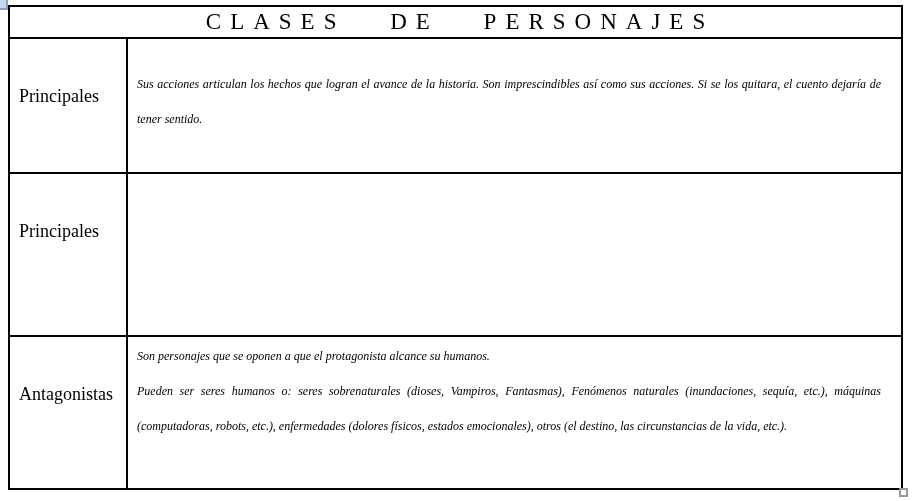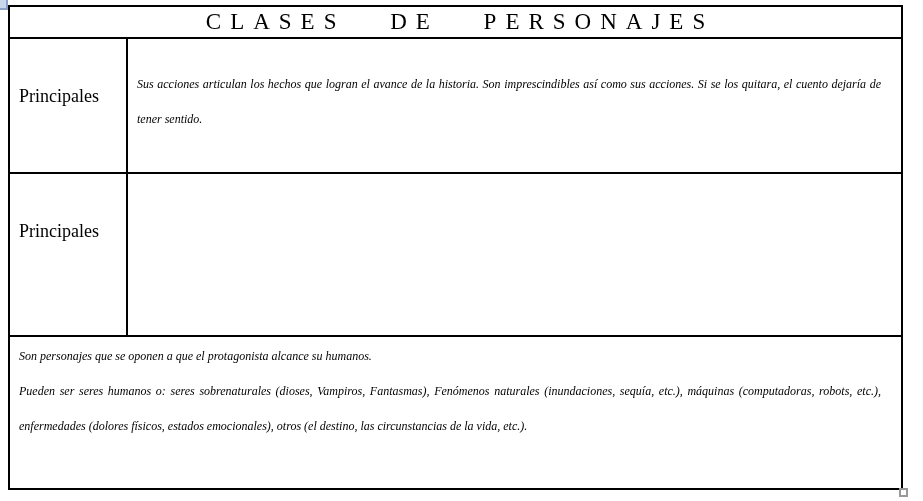--- a/index.html
+++ b/index.html
@@ -126,20 +126,23 @@
       </div>
     </div>
 
     <div class="body-row row-secundarios">
       <div class="label-cell">
         <span>Principales</span>
       </div>
     </div>
 
     <div class="body-row row-antagonistas">
+      <div class="label-cell">
+        <span>Antagonistas</span>
+      </div>
       <div class="text-cell">
         <p>Son personajes que se oponen a que el protagonista alcance su humanos.</p>
         <p>Pueden ser seres humanos o: seres sobrenaturales (dioses, Vampiros, Fantasmas), Fenómenos naturales (inundaciones, sequía, etc.), máquinas (computadoras, robots, etc.), enfermedades (dolores físicos, estados emocionales), otros (el destino, las circunstancias de la vida, etc.).</p>
       </div>
     </div>
 
   </div>
 
   <span class="resize-handle"></span>
 

